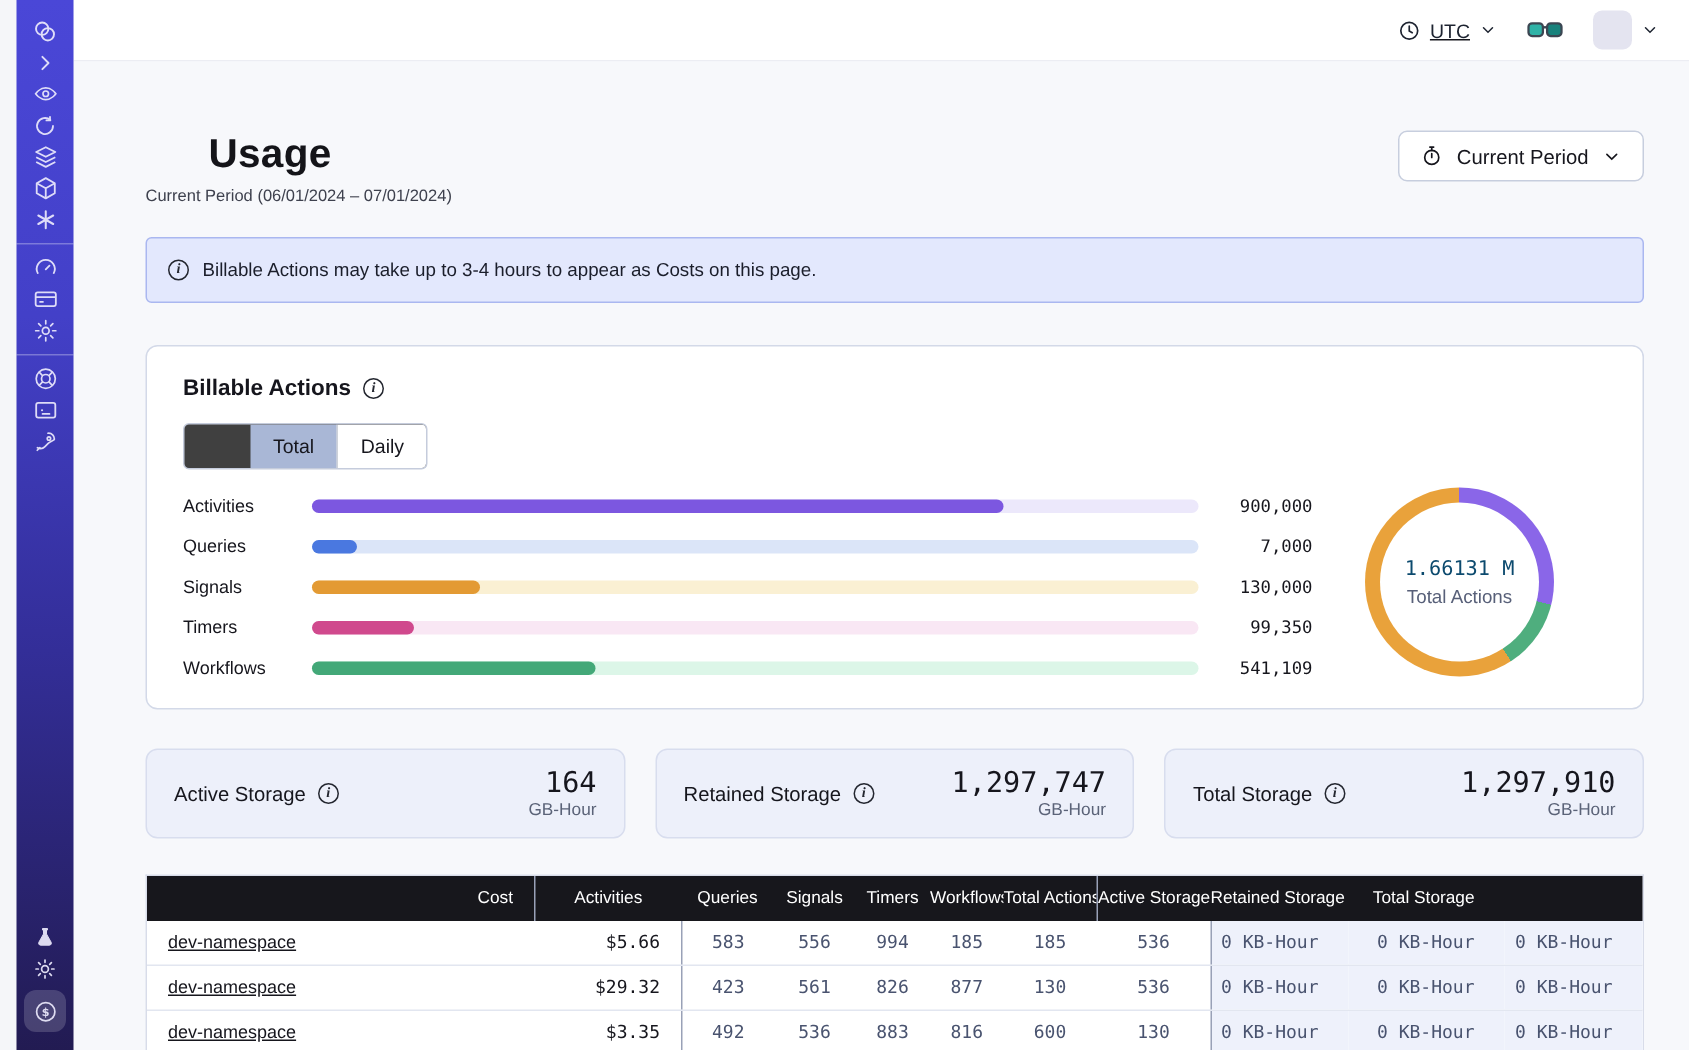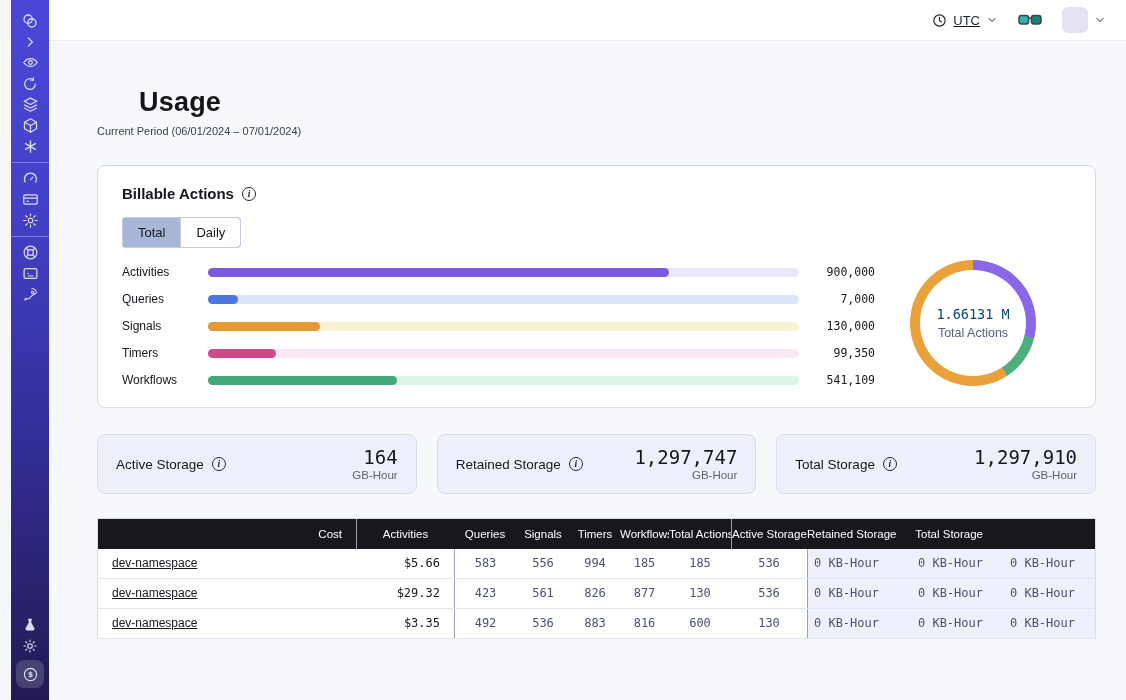--- a/index.html
+++ b/index.html
@@ -41,21 +41,21 @@
     display:flex; align-items:center; gap:9px; padding:0 14px; font-size:12.5px; color:#1b1e2b; }
 
   .info { width:14px; height:14px; min-width:14px; border:1.3px solid #23262f; border-radius:50%;
     display:inline-flex; align-items:center; justify-content:center; font-size:9.5px;
     font-family:"Liberation Serif", serif; font-style:italic; font-weight:700; color:#23262f; cursor:pointer; }
   .info::after { content:"i"; }
 
   .card { margin-top:28px; background:#fff; border:1px solid #d3d9e8; border-radius:8px; padding:19px 24px 21px; }
   .card-head { display:flex; align-items:center; gap:8px; font-size:15px; font-weight:700; color:#16161d; }
 
-  .tabs { margin-top:15px; display:inline-flex; border:1px solid #c5ccdc; border-radius:4px; overflow:hidden; background:#6d28d9; }
+  .tabs { margin-top:15px; display:inline-flex; border:1px solid #c5ccdc; border-radius:4px; overflow:hidden; background:#404040;padding-left:44px; }
   .tab { padding:7px 15px; font-size:13px; color:#16161d; background:#fff; border:none; font-family:inherit; cursor:pointer; }
   .tab.active { background:#a9b7d6; }
   .tabs .tab:first-child { border-right:1px solid #c5ccdc; }
 
   .chart-row { display:flex; align-items:center; margin-top:12px; }
   .bars { flex:1; display:flex; flex-direction:column; gap:17px; padding-top:6px; }
   .bar-line { display:flex; align-items:center; height:10px; }
   .bar-label { width:86px; font-size:12px; color:#16161d; }
   .bar-track { flex:1; height:9px; border-radius:5px; position:relative; margin-right:16px; }
   .bar-fill { position:absolute; left:0; top:0; bottom:0; border-radius:5px; }
@@ -229,22 +229,36 @@
     </button>
   </header>
 
   <div class="content">
 
     <div class="page-head">
       <div>
         <h1 class="page-title">Usage</h1>
         <div class="page-sub">Current Period (06/01/2024 – 07/01/2024)</div>
       </div>
+      <button class="period-btn">
+        <svg width="15" height="16" viewBox="0 0 24 24" fill="none" stroke="#16161d" stroke-width="1.8" stroke-linecap="round">
+            <circle cx="12" cy="13.5" r="7.5"></circle>
+            <path d="M12 13.5V9.5M10 2.5h4M12 2.5V6"></path>
+          </svg>
+        <span>Current Period</span>
+        <svg width="13" height="13" viewBox="0 0 24 24" fill="none" stroke="#16161d" stroke-width="2" stroke-linecap="round">
+            <path d="M6 9l6 6 6-6"></path>
+          </svg>
+      </button>
     </div>
 
+    <div class="banner">
+      <span class="info"></span>
+      <span>Billable Actions may take up to 3-4 hours to appear as Costs on this page.</span>
+    </div>
 
     <section class="card">
       <div class="card-head">
         <span>Billable Actions</span>
         <span class="info"></span>
       </div>
       <div class="tabs">
         <button class="tab active">Total</button>
         <button class="tab">Daily</button>
       </div>

